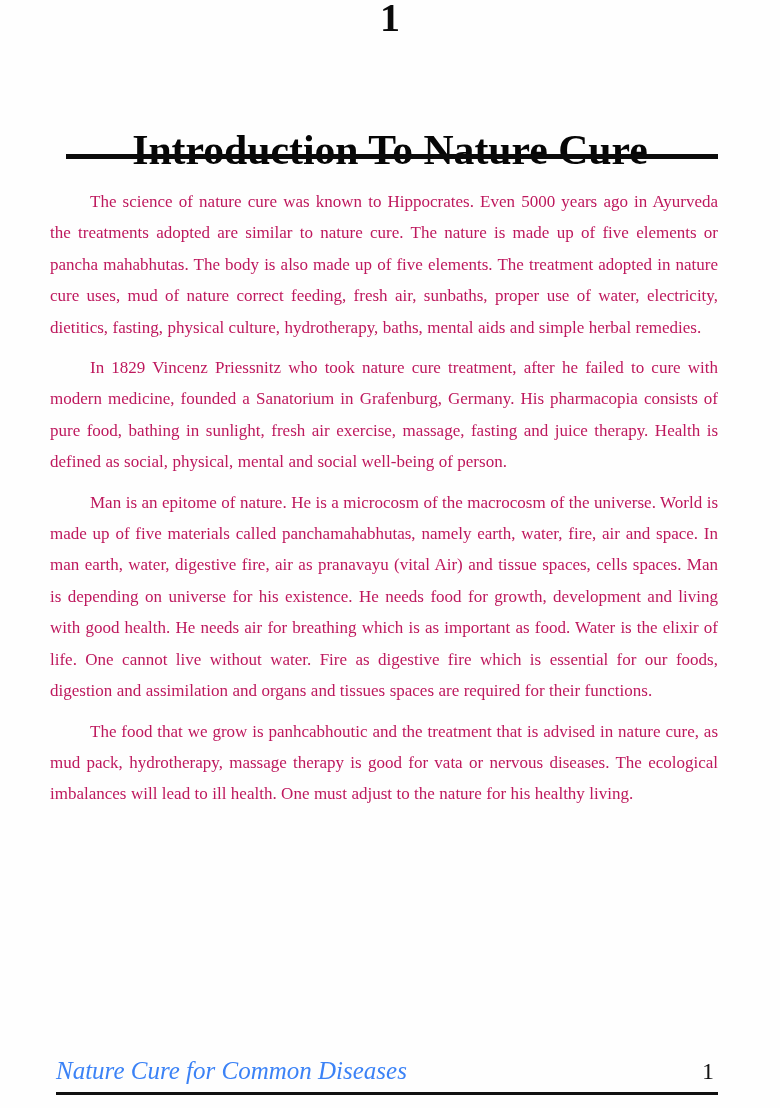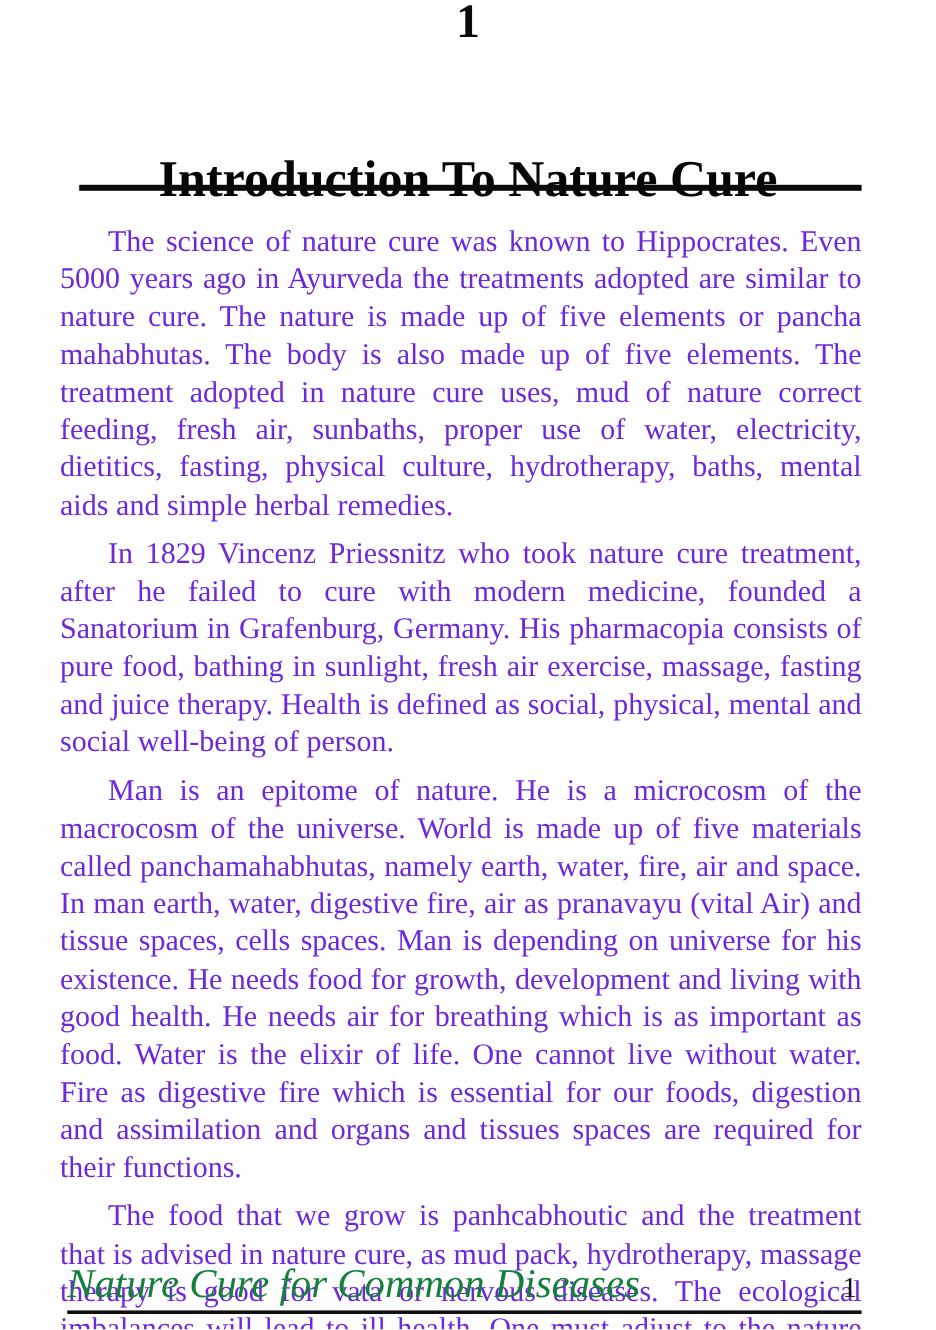--- a/index.html
+++ b/index.html
@@ -67,24 +67,24 @@
   .body-block {
     position: absolute;
     top: 186px;
     left: 50px;
     width: 668px;
   }
   .para {
     margin: 0 0 9px 0;
     text-align: justify;
     text-justify: inter-word;
-    font-size: 25px;
+    font-size: 17px;
     line-height: 31.4px;
     text-indent: 40px;
-    color: #6d28d9;
+    color: #be185d;
     word-spacing: 0.2px;
     hyphens: none;
   }
   .para:last-child {
     margin-bottom: 0;
   }
 
   
   .footer {
     position: absolute;
@@ -95,23 +95,23 @@
   }
   .footer-inner {
     display: flex;
     align-items: baseline;
     justify-content: space-between;
     width: 100%;
   }
   .footer-title {
     font-family: "Liberation Serif", "DejaVu Serif", serif;
     font-style: italic;
-    font-size: 34px;
+    font-size: 25px;
     line-height: 30px;
-    color: #15803d;
+    color: #3b82f6;
     white-space: nowrap;
   }
   .footer-page {
     font-family: "Liberation Serif", "DejaVu Serif", serif;
     font-size: 24px;
     line-height: 30px;
     color: #121212;
     padding-right: 4px;
   }
   .footer-rule {

